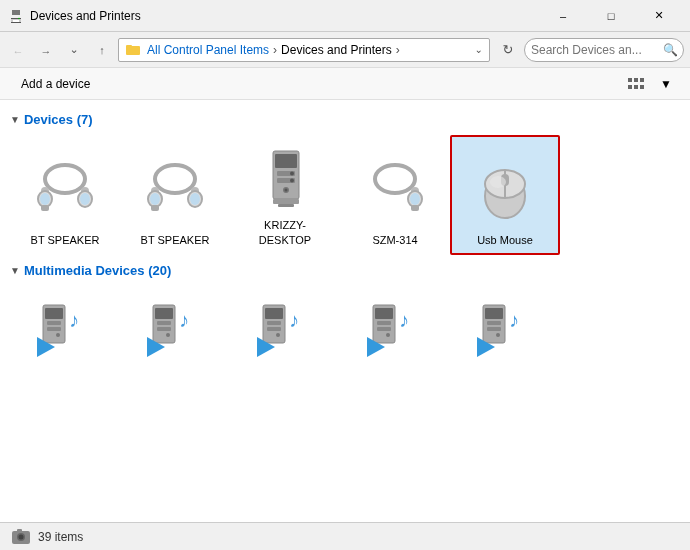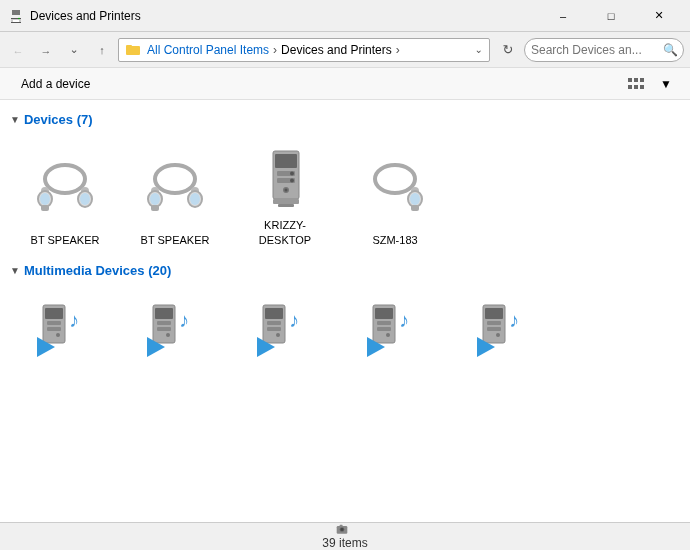--- a/index.html
+++ b/index.html
@@ -246,21 +246,20 @@
       border-top: 1px solid #ccc;
       display: flex;
       align-items: center;
       padding: 0 10px;
       font-size: 12px;
       color: #333;
       position: absolute;
       bottom: 0;
       left: 0;
       right: 0;
-      flex-direction: column;
     }
 
     
     svg { display: block; }
 
     
     .icon-bt-speaker {
       width: 68px; height: 65px;
     }
     .icon-desktop {
@@ -416,23 +415,39 @@
       <div class="device-icon">
         <svg class="icon-bt-speaker" viewBox="0 0 68 65">
 
           <ellipse cx="34" cy="20" rx="20" ry="14" fill="none" stroke="#aaa" stroke-width="4"></ellipse>
           <rect x="50" y="28" width="8" height="18" rx="4" fill="#bbb"></rect>
           <ellipse cx="54" cy="40" rx="7" ry="8" fill="#ddd" stroke="#aaa" stroke-width="2"></ellipse>
           <rect x="50" y="46" width="8" height="6" rx="2" fill="#aaa"></rect>
           <ellipse cx="54" cy="40" rx="5" ry="6" fill="#b0d8f5" opacity="0.7"></ellipse>
         </svg>
       </div>
-      <span class="device-label">SZM-183</span>
-    </div>
-
+      <span class="device-label">SZM-314</span>
+    </div>
+
+    <div class="device-item selected">
+      <div class="device-icon">
+        <svg class="icon-mouse" viewBox="0 0 58 55">
+
+          <ellipse cx="29" cy="32" rx="20" ry="22" fill="#ccc" stroke="#aaa" stroke-width="2"></ellipse>
+          <ellipse cx="29" cy="20" rx="20" ry="14" fill="#ddd" stroke="#aaa" stroke-width="2"></ellipse>
+
+          <line x1="29" y1="6" x2="29" y2="34" stroke="#aaa" stroke-width="2"></line>
+
+          <rect x="25" y="10" width="8" height="12" rx="4" fill="#aaa"></rect>
+
+          <ellipse cx="22" cy="18" rx="8" ry="6" fill="#e8e8e8" opacity="0.6"></ellipse>
+        </svg>
+      </div>
+      <span class="device-label">Usb Mouse</span>
+    </div>
 
 
 
   </div>
 
   <div class="section-header">
     <span class="section-chevron">▼</span>
     <span>Multimedia Devices (20)</span>
   </div>
 

